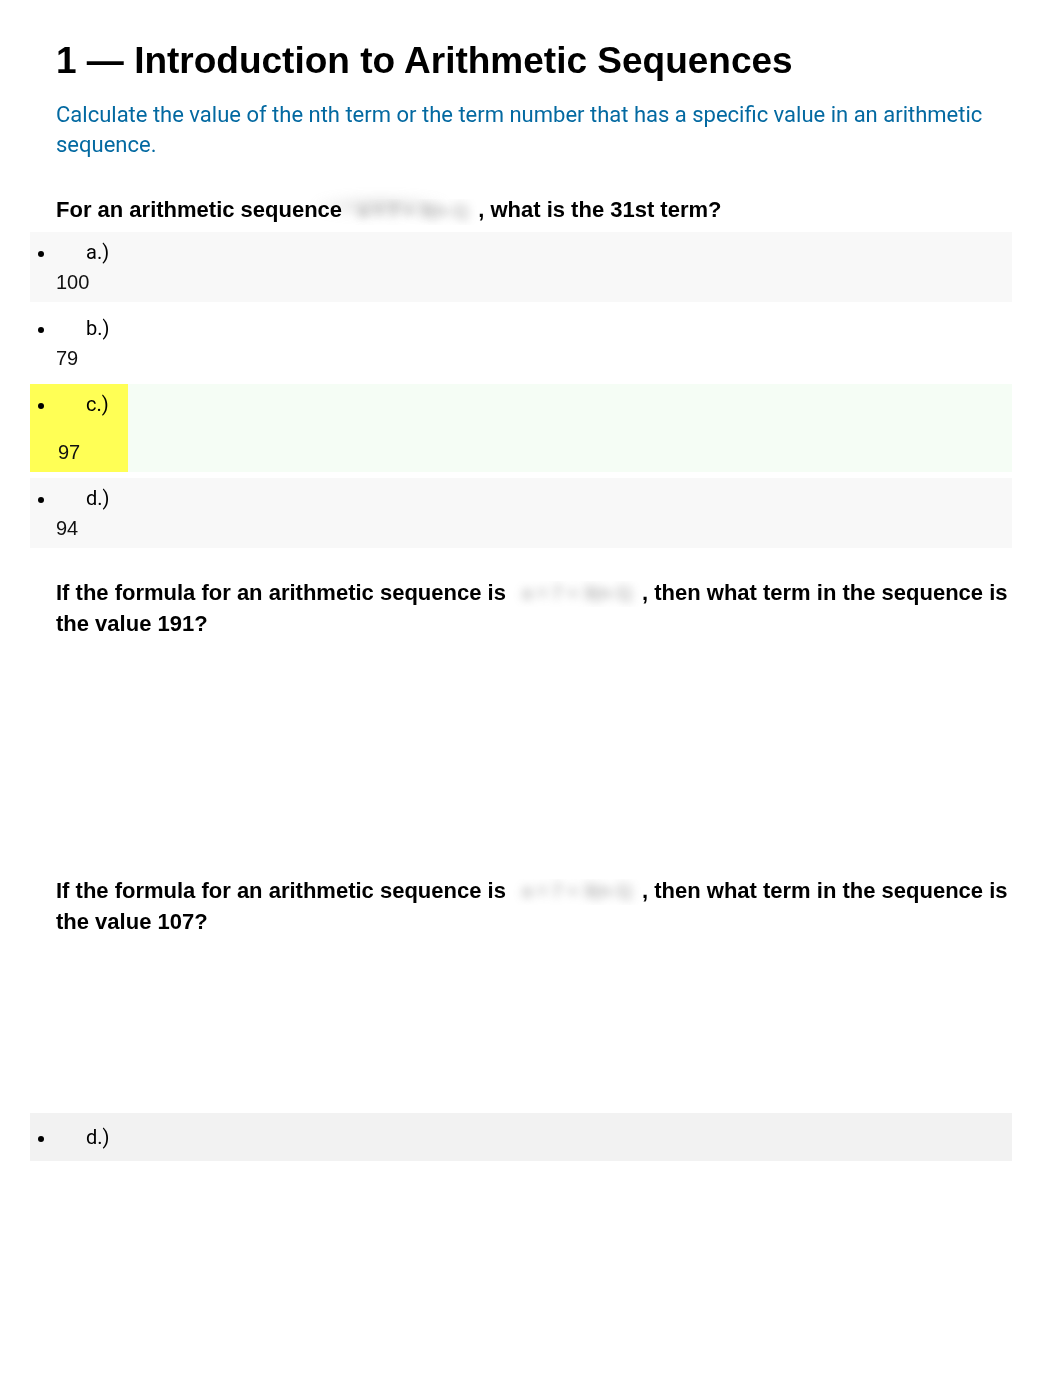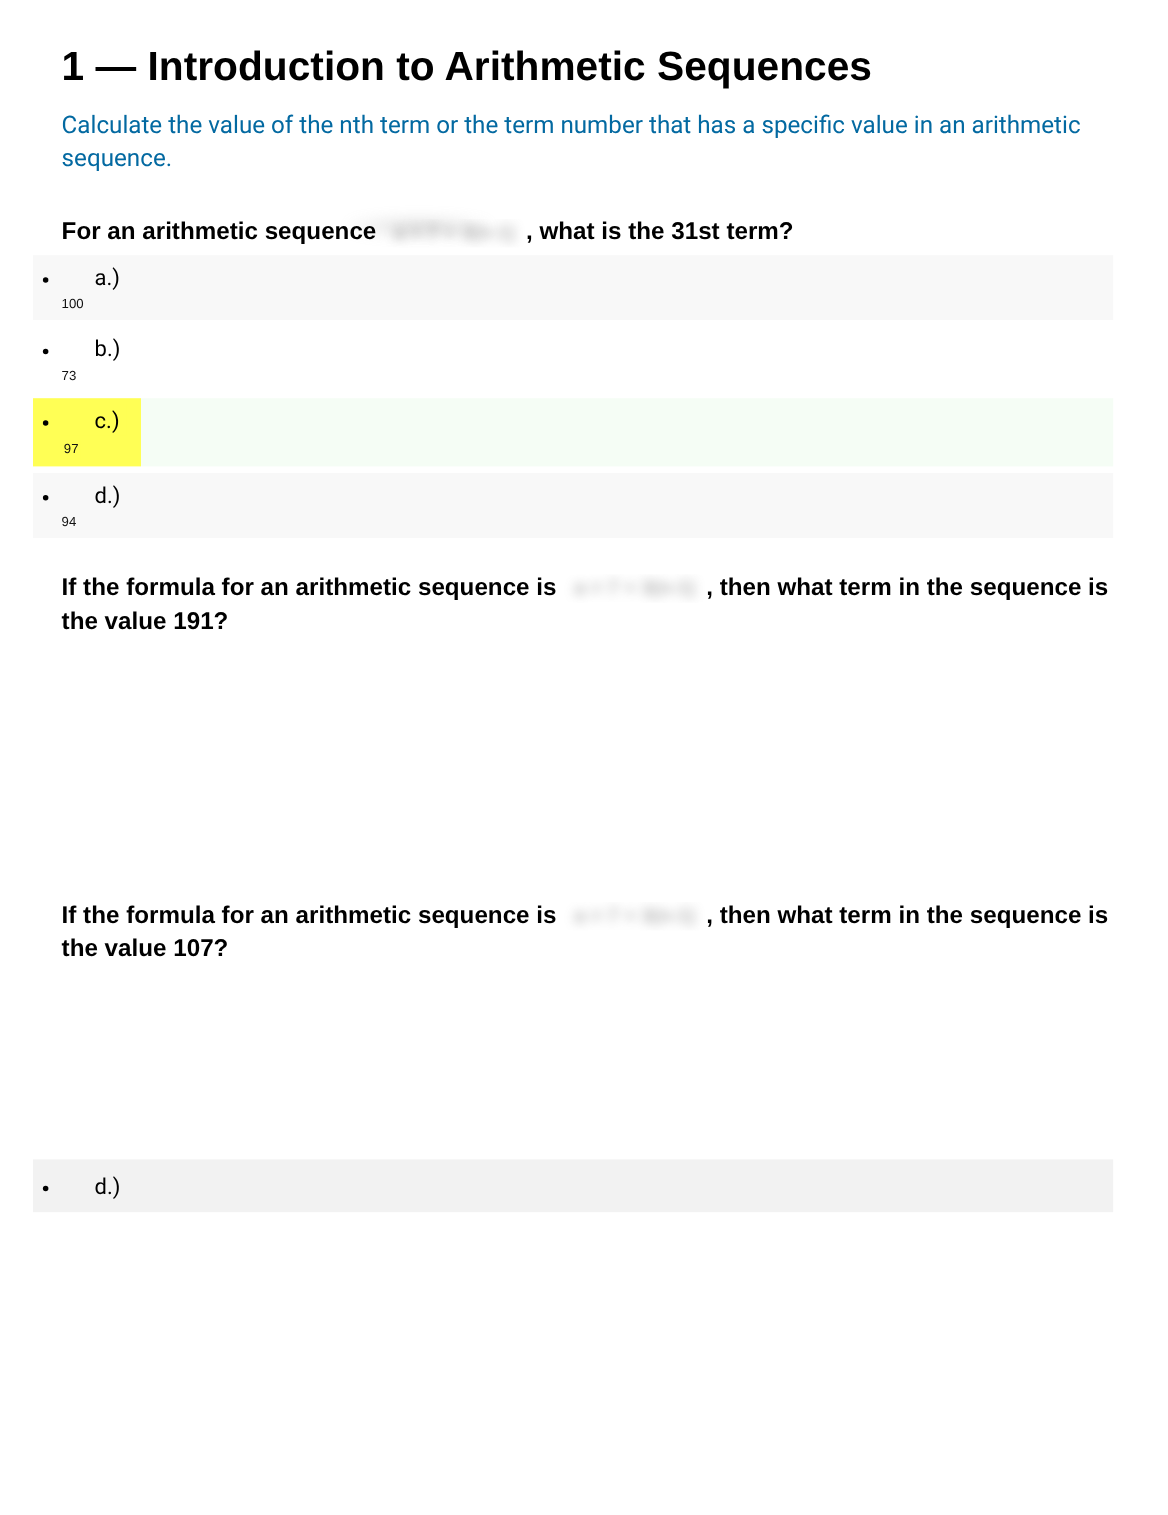--- a/index.html
+++ b/index.html
@@ -103,31 +103,31 @@
     }
     .option-row.highlight .option-label {
       background: #ffff55;
       padding-left: 30px;
       padding-right: 6px;
       margin-left: 0;
       display: inline-block;
     }
     .option-value {
       display: block;
-      font-size: 12px;
+      font-size: 20px;
       color: #111;
       padding-left: 0;
       font-family: -apple-system, "Segoe UI", sans-serif;
       margin-top: 2px;
     }
     .option-row.highlight .option-value {
       display: inline-block;
       background: #ffff55;
       padding: 0 2px;
-      margin-top: 2px;
+      margin-top: 20px;
     }
     .spacer-block {
       height: 200px;
     }
     .spacer-block-2 {
       height: 170px;
     }
     .single-option-wrap {
       margin-top: 0;
     }
@@ -170,21 +170,21 @@
     <ul class="options">
       <li>
         <div class="option-row">
           <span class="option-label">a.)</span>
           <span class="option-value">100</span>
         </div>
       </li>
       <li>
         <div class="option-row alt">
           <span class="option-label">b.)</span>
-          <span class="option-value">73</span>
+          <span class="option-value">79</span>
         </div>
       </li>
       <li>
         <div class="option-row highlight">
           <span class="option-label">c.)</span><br>
           <span class="option-value">97</span>
         </div>
       </li>
       <li>
         <div class="option-row">

